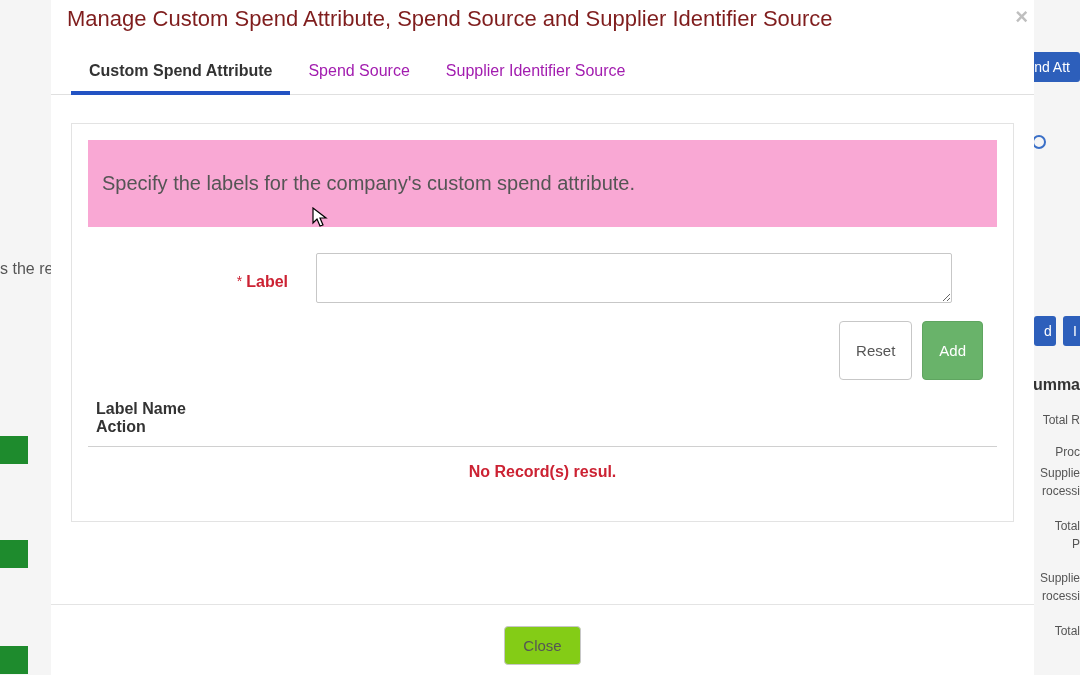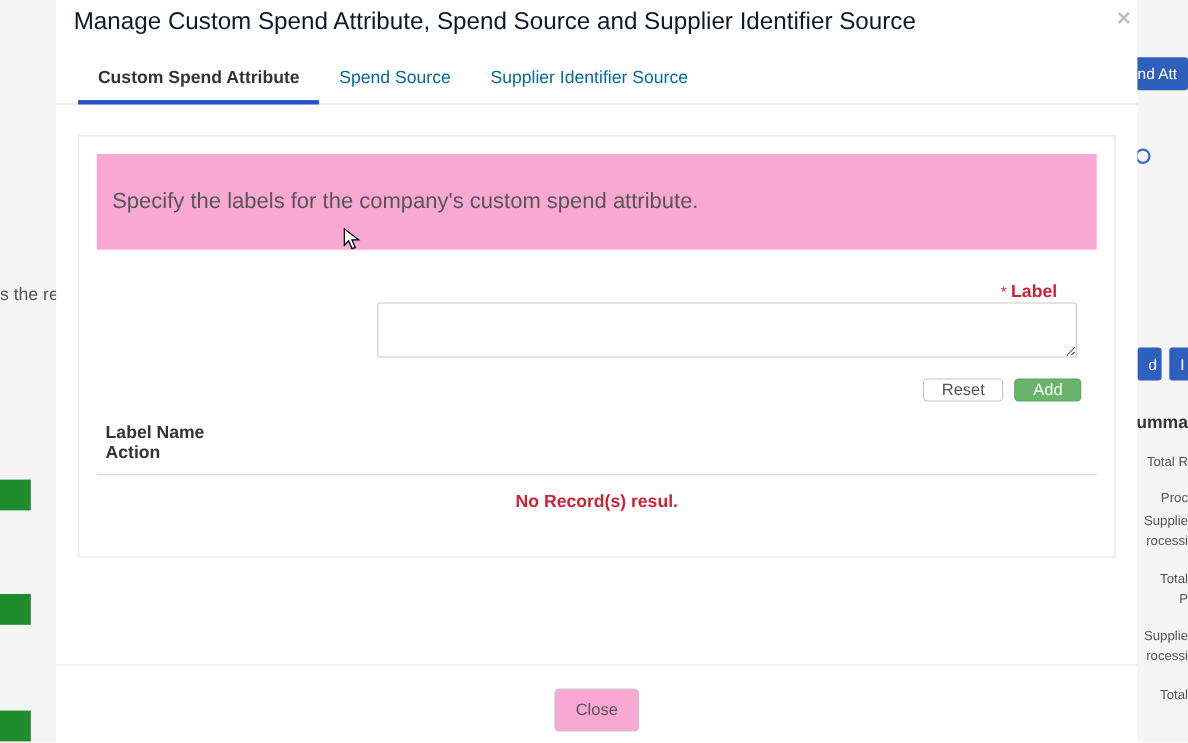--- a/index.html
+++ b/index.html
@@ -8,52 +8,52 @@
   .bg-results { position: absolute; left: 0; top: 260px; font-size: 16px; color: #555; }
   .bg-btn { position: absolute; height: 30px; border-radius: 3px; padding: 0 10px; color: #fff; font-size: 14px; display: flex; align-items: center; }
   .bg-blue { background: #2d5fbb; }
   .bg-green-box { position: absolute; width: 28px; height: 28px; background: #1e8b2d; }
   .bg-text { position: absolute; color: #555; font-size: 12px; }
   .bg-summa { position: absolute; font-weight: 600; color: #333; font-size: 16px; }
   .bg-circle { position: absolute; width: 14px; height: 14px; border: 2px solid #3a6fc7; border-radius: 50%; }
 
   .modal { position: absolute; left: 51px; top: 0; width: 983px; height: 675px; background: #fff; }
   .modal-header { position: relative; padding: 6px 16px 18px 16px; }
-  .modal-title { font-size: 22px; font-weight: 400; color: #0f172a; }
+  .modal-title { font-size: 22px; font-weight: 400; color: #7f1d1d; }
   .close-x { position: absolute; top: 4px; right: 6px; color: #bfbfbf; font-size: 22px; font-weight: bold; cursor: pointer; }
 
   .tabs { display: flex; padding-left: 20px; border-bottom: 1px solid #e0e0e0; }
-  .tab { padding: 12px 18px 14px 18px; font-size: 16px; color: #0369a1; cursor: pointer; position: relative; }
+  .tab { padding: 12px 18px 14px 18px; font-size: 16px; color: #a21caf; cursor: pointer; position: relative; }
   .tab.active { color: #333; font-weight: 600; }
   .tab.active::after { content: ""; position: absolute; left: 0; right: 0; bottom: -1px; height: 4px; background: #2353c3; }
 
   .panel { margin: 28px 20px 8px 20px; border: 1px solid #e3e3e3; padding: 0 0 40px 0; }
   .info-bar { margin: 16px 16px 0 16px; background: #f9a8d4; padding: 32px 14px; font-size: 20px; color: #555; }
 
-  .form-row { display: flex; align-items: flex-end; margin: 26px 24px 8px 24px; flex-direction: column; }
+  .form-row { display: flex; align-items: center; margin: 26px 24px 8px 24px; }
   .form-label-cell { width: 220px; text-align: right; padding-right: 28px; padding-top: 4px; }
   .req-star { color: #c23; font-size: 14px; margin-right: 4px; vertical-align: top; }
   .label-text { font-weight: 600; color: #c23; font-size: 16px; }
   .input-cell { flex: 1; padding-right: 10px; }
   textarea.label-input { width: 636px; height: 50px; border: 1px solid #c7c7c7; resize: both; font-size: 14px; padding: 6px; font-family: inherit; border-radius: 2px; }
   .hint-text { font-size: 14px; color: #888; margin-top: 6px; }
 
   .btn-row { display: flex; justify-content: flex-end; gap: 10px; padding: 6px 30px 0 0; }
-  .btn { border-radius: 4px; padding: 1px 16px; font-size: 15px; cursor: pointer; border: 1px solid #c7c7c7; background: #fff; color: #555; }
+  .btn { border-radius: 4px; padding: 20px 16px; font-size: 15px; cursor: pointer; border: 1px solid #c7c7c7; background: #fff; color: #555; }
   .btn.primary { background: #69b36a; border-color: #5fa560; color: #fff; }
 
   .table-wrap { margin: 14px 16px 0 16px; }
   .table-head { display: flex; justify-content: space-between; border-bottom: 1px solid #d0d0d0; padding: 6px 16px 10px 8px; flex-direction: column; }
   .th { font-weight: 600; font-size: 16px; color: #333; }
   .th-action { margin-right: 67px; }
   .empty-state { text-align: center; color: #c23; font-weight: 600; font-size: 16px; padding: 16px 0 0 0; }
 
   .footer-line { position: absolute; left: 0; right: 0; bottom: 70px; border-top: 1px solid #e4e4e4; }
   .close-btn-wrap { position: absolute; left: 0; right: 0; bottom: 10px; display: flex; justify-content: center; }
-  .close-btn { border: 1px solid #c7c7c7; border-radius: 4px; background: #f9a8d4; color: #555; padding: 10px 18px; font-size: 15px; cursor: pointer; }
+  .close-btn { border: 1px solid #c7c7c7; border-radius: 4px; background: #84cc16; color: #555; padding: 10px 18px; font-size: 15px; cursor: pointer; }
 
   .cursor { position: absolute; left: 261px; top: 207px; width: 16px; height: 22px; pointer-events: none; }
 </style>
 </head>
 <body>
 
 <div class="backdrop">
   <div class="bg-results">s the resul</div>
   <div class="bg-btn bg-blue" style="top:52px; right:0;">pend Att</div>
   <div class="bg-circle" style="top:135px; right:34px;"></div>

